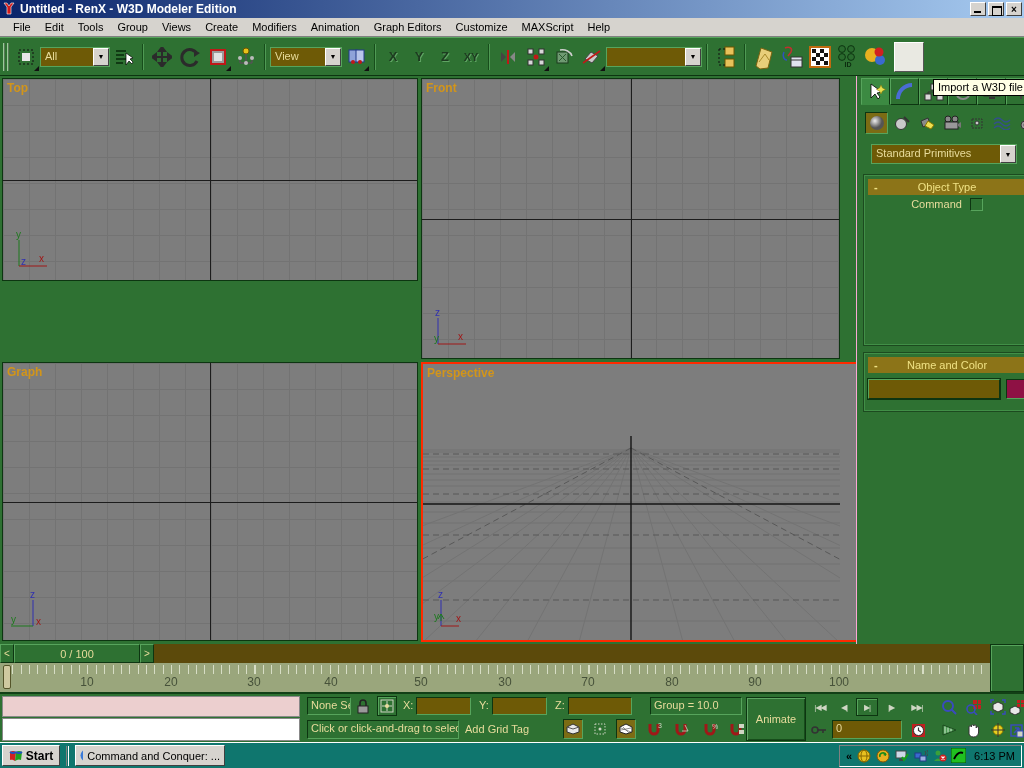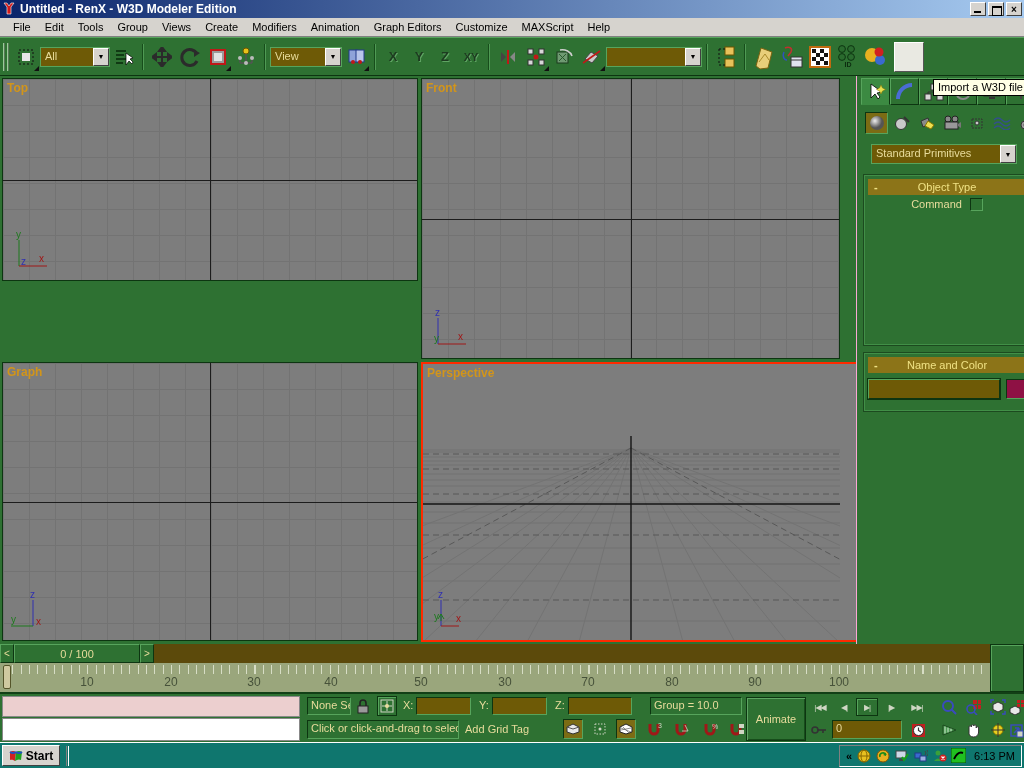--- a/index.html
+++ b/index.html
@@ -757,20 +757,27 @@
   <div id="taskbar">
     <span id="startbtn">
       <svg width="14" height="13" viewBox="0 0 14 13">
         <path d="M1 3 C3 1.5 5 1.5 7 3 L6 12 C4 10.5 2 10.5 1 11 Z" fill="#d02020"></path>
         <path d="M7 3 C9 1.5 11 1.5 13 3 L12 11 C10 10 8 10.5 6 12 Z" fill="#20a020"></path>
         <path d="M1 3 Q4 5 7 3 M7 3 Q10 5 13 3" fill="none" stroke="#2050c0" stroke-width="2"></path>
       </svg>
       <span>Start</span>
     </span>
     <span class="taskdiv"></span>
+    <span class="task">
+      <svg width="13" height="13">
+          <circle cx="6.5" cy="6.5" r="6" fill="#3a7ad8"></circle>
+          <text x="3" y="10" font-size="10" fill="#fff" font-family="Liberation Serif, serif" font-style="italic">e</text>
+        </svg>
+      <span>Command and Conquer: ...</span>
+    </span>
     <span id="tray">
       <span style="font-weight:bold">«</span>
       <span class="trayicon">
         <svg width="14" height="14">
             <circle cx="7" cy="7" r="6" fill="#e8c020" stroke="#886600"></circle>
             <ellipse cx="7" cy="7" rx="3" ry="6" fill="none" stroke="#886600"></ellipse>
             <line x1="1" y1="7" x2="13" y2="7" stroke="#886600"></line>
           </svg>
       </span>
       <span class="trayicon">

